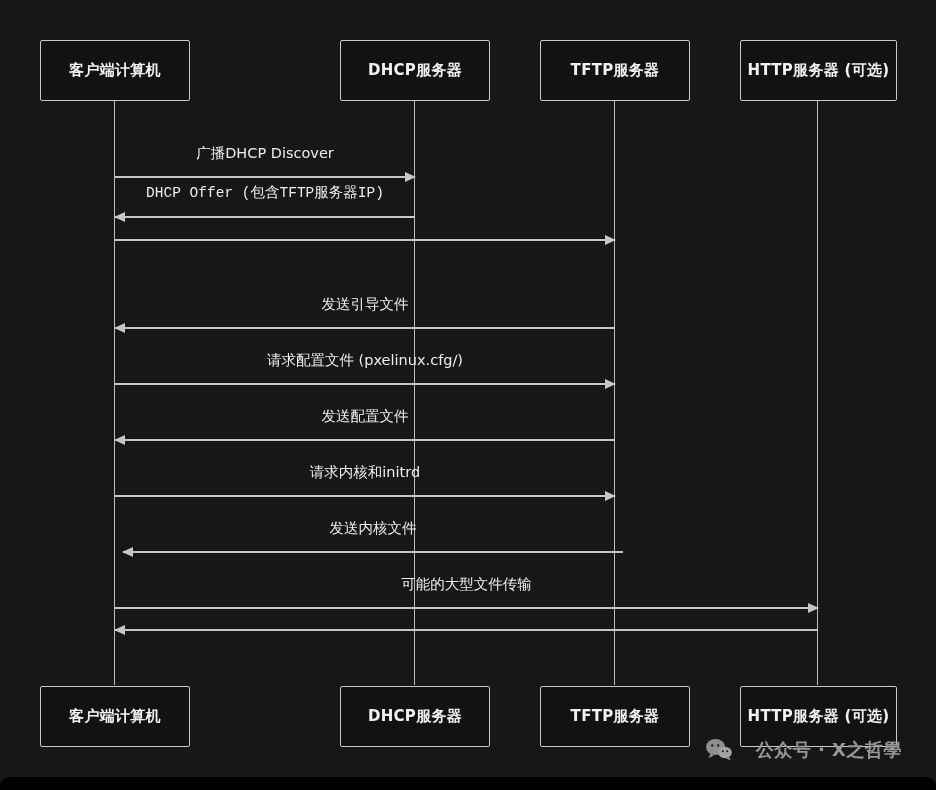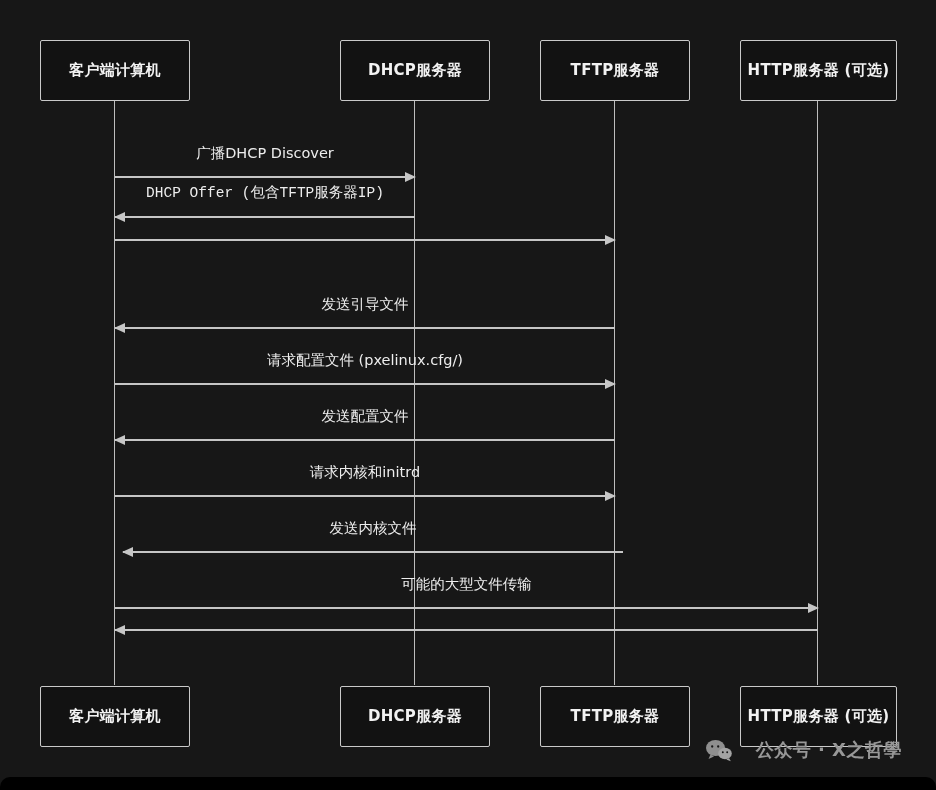--- a/index.html
+++ b/index.html
@@ -72,21 +72,21 @@
     height: 0;
     border-right: 11px solid #c6c6c6;
     border-top: 5px solid transparent;
     border-bottom: 5px solid transparent;
   }
   .watermark {
     position: absolute;
     top: 738px;
     right: 34px;
     display: flex;
-    align-items: flex-end;
+    align-items: flex-start;
     gap: 24px;
     color: #979797;
     font-size: 18px;
     font-weight: 600;
     letter-spacing: 0.5px;
   }
   .bottom-bar {
     position: absolute;
     left: 0;
     bottom: 0;

